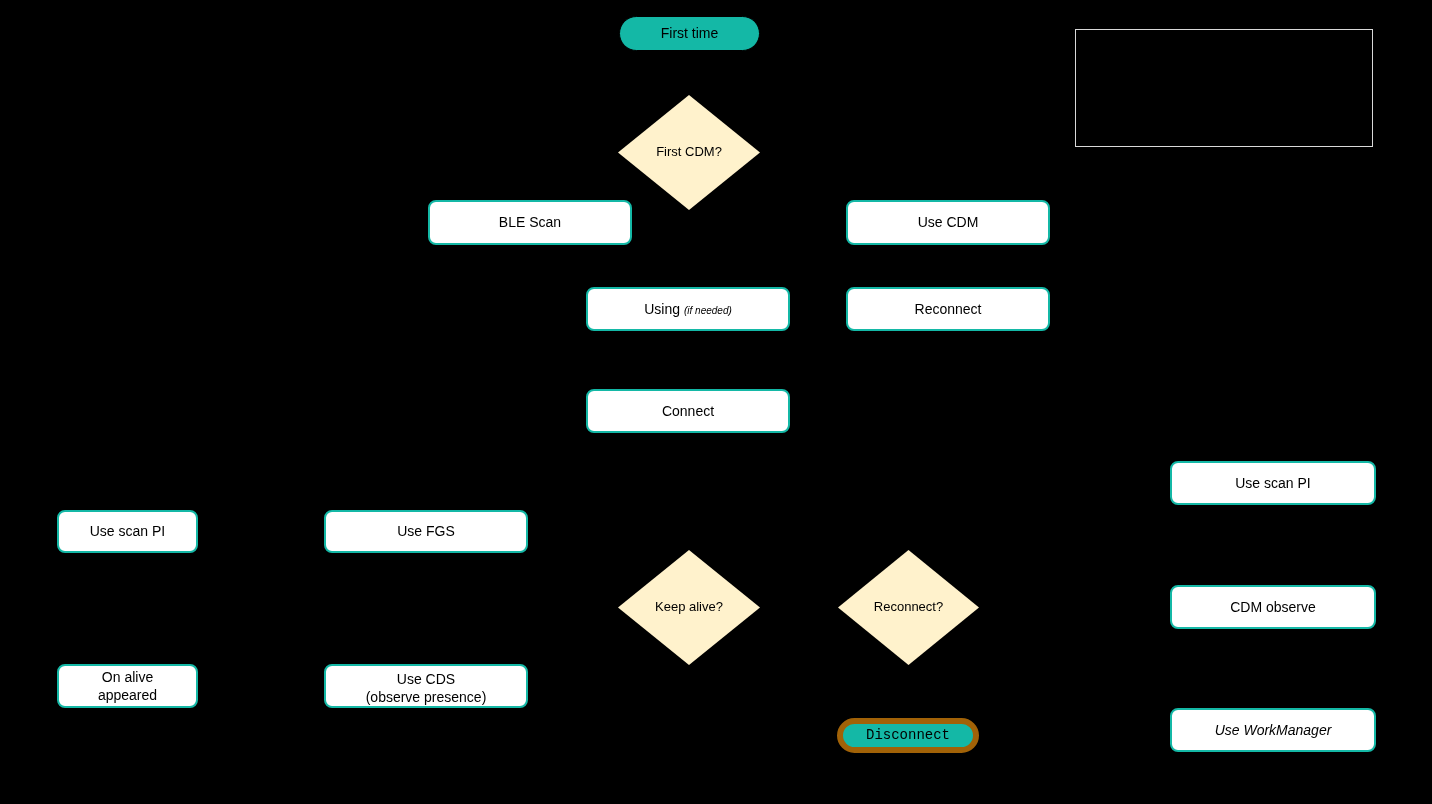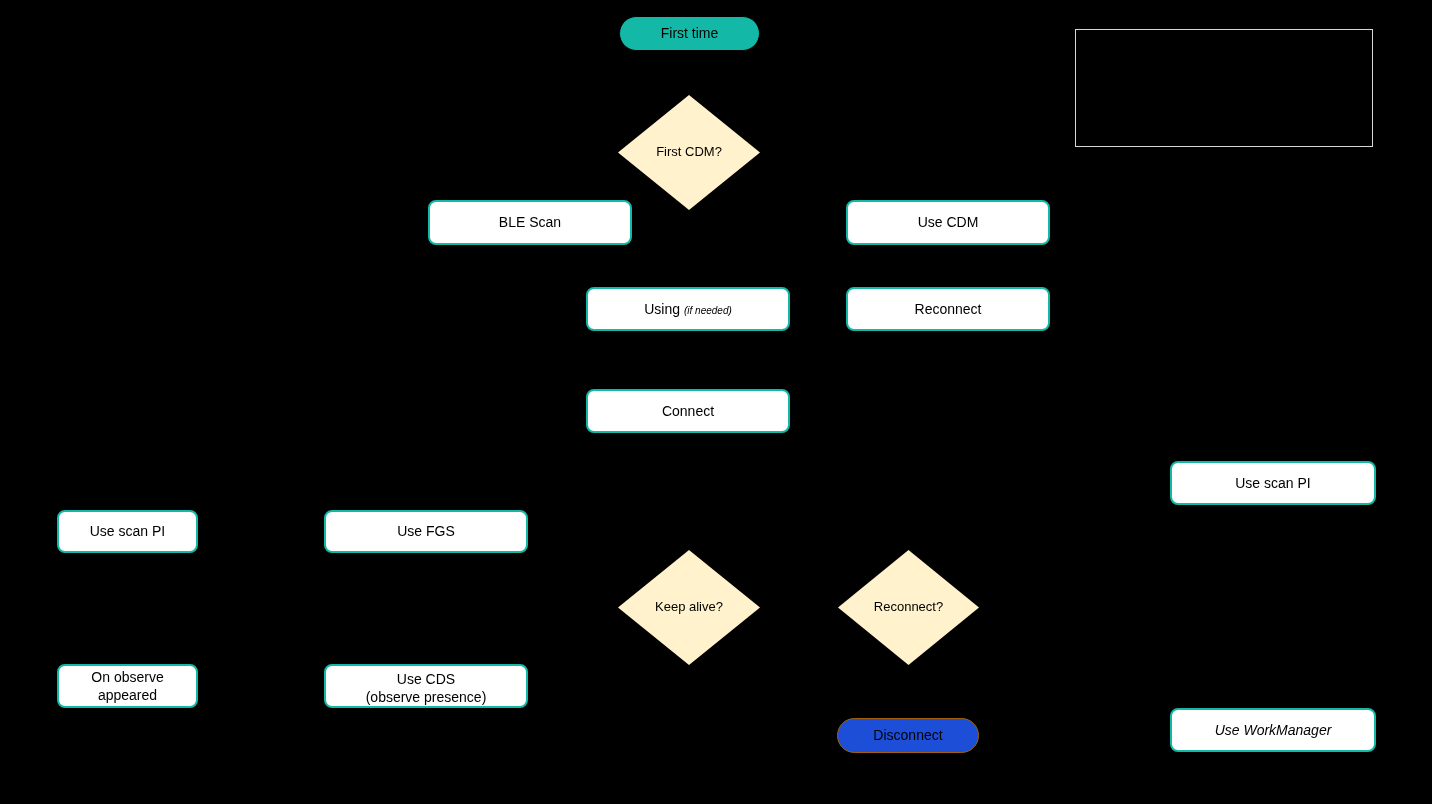--- a/index.html
+++ b/index.html
@@ -29,23 +29,24 @@
     background: #ffffff;
     border: 2px solid #14b8a6;
     border-radius: 8px;
   }
   .pill-start {
     background: #14b8a6;
     border: 1px solid #000000;
     border-radius: 18px;
   }
   .pill-end {
-    background: #1d4ed8;
-    border: 1px solid #a16207;
+    background: #14b8a6;
+    border: 6px solid #a16207;
     border-radius: 18px;
+    font-family: Liberation Mono, monospace;
   }
   .diamond {
     background: #fff2cc;
     clip-path: polygon(50% 0%, 100% 50%, 50% 100%, 0% 50%);
     font-size: 13px;
   }
   .legend-box {
     position: absolute;
     background: #000000;
     border: 1px solid #d9d9d9;
@@ -123,24 +124,27 @@
   </div>
 
   <div class="node diamond" id="n-keep-alive">
     <span class="label">Keep alive?</span>
   </div>
 
   <div class="node diamond" id="n-reconnect">
     <span class="label">Reconnect?</span>
   </div>
 
+  <div class="node box" id="n-cdm-observe">
+    <span class="label">CDM observe</span>
+  </div>
 
   <div class="node box" id="n-on-device">
     <span class="label">
-      <span class="line">On observe</span>
+      <span class="line">On alive</span>
       <span class="line">appeared</span>
     </span>
   </div>
 
   <div class="node box" id="n-use-cds">
     <span class="label">
       <span class="line">Use CDS</span>
       <span class="line">(observe presence)</span>
     </span>
   </div>

